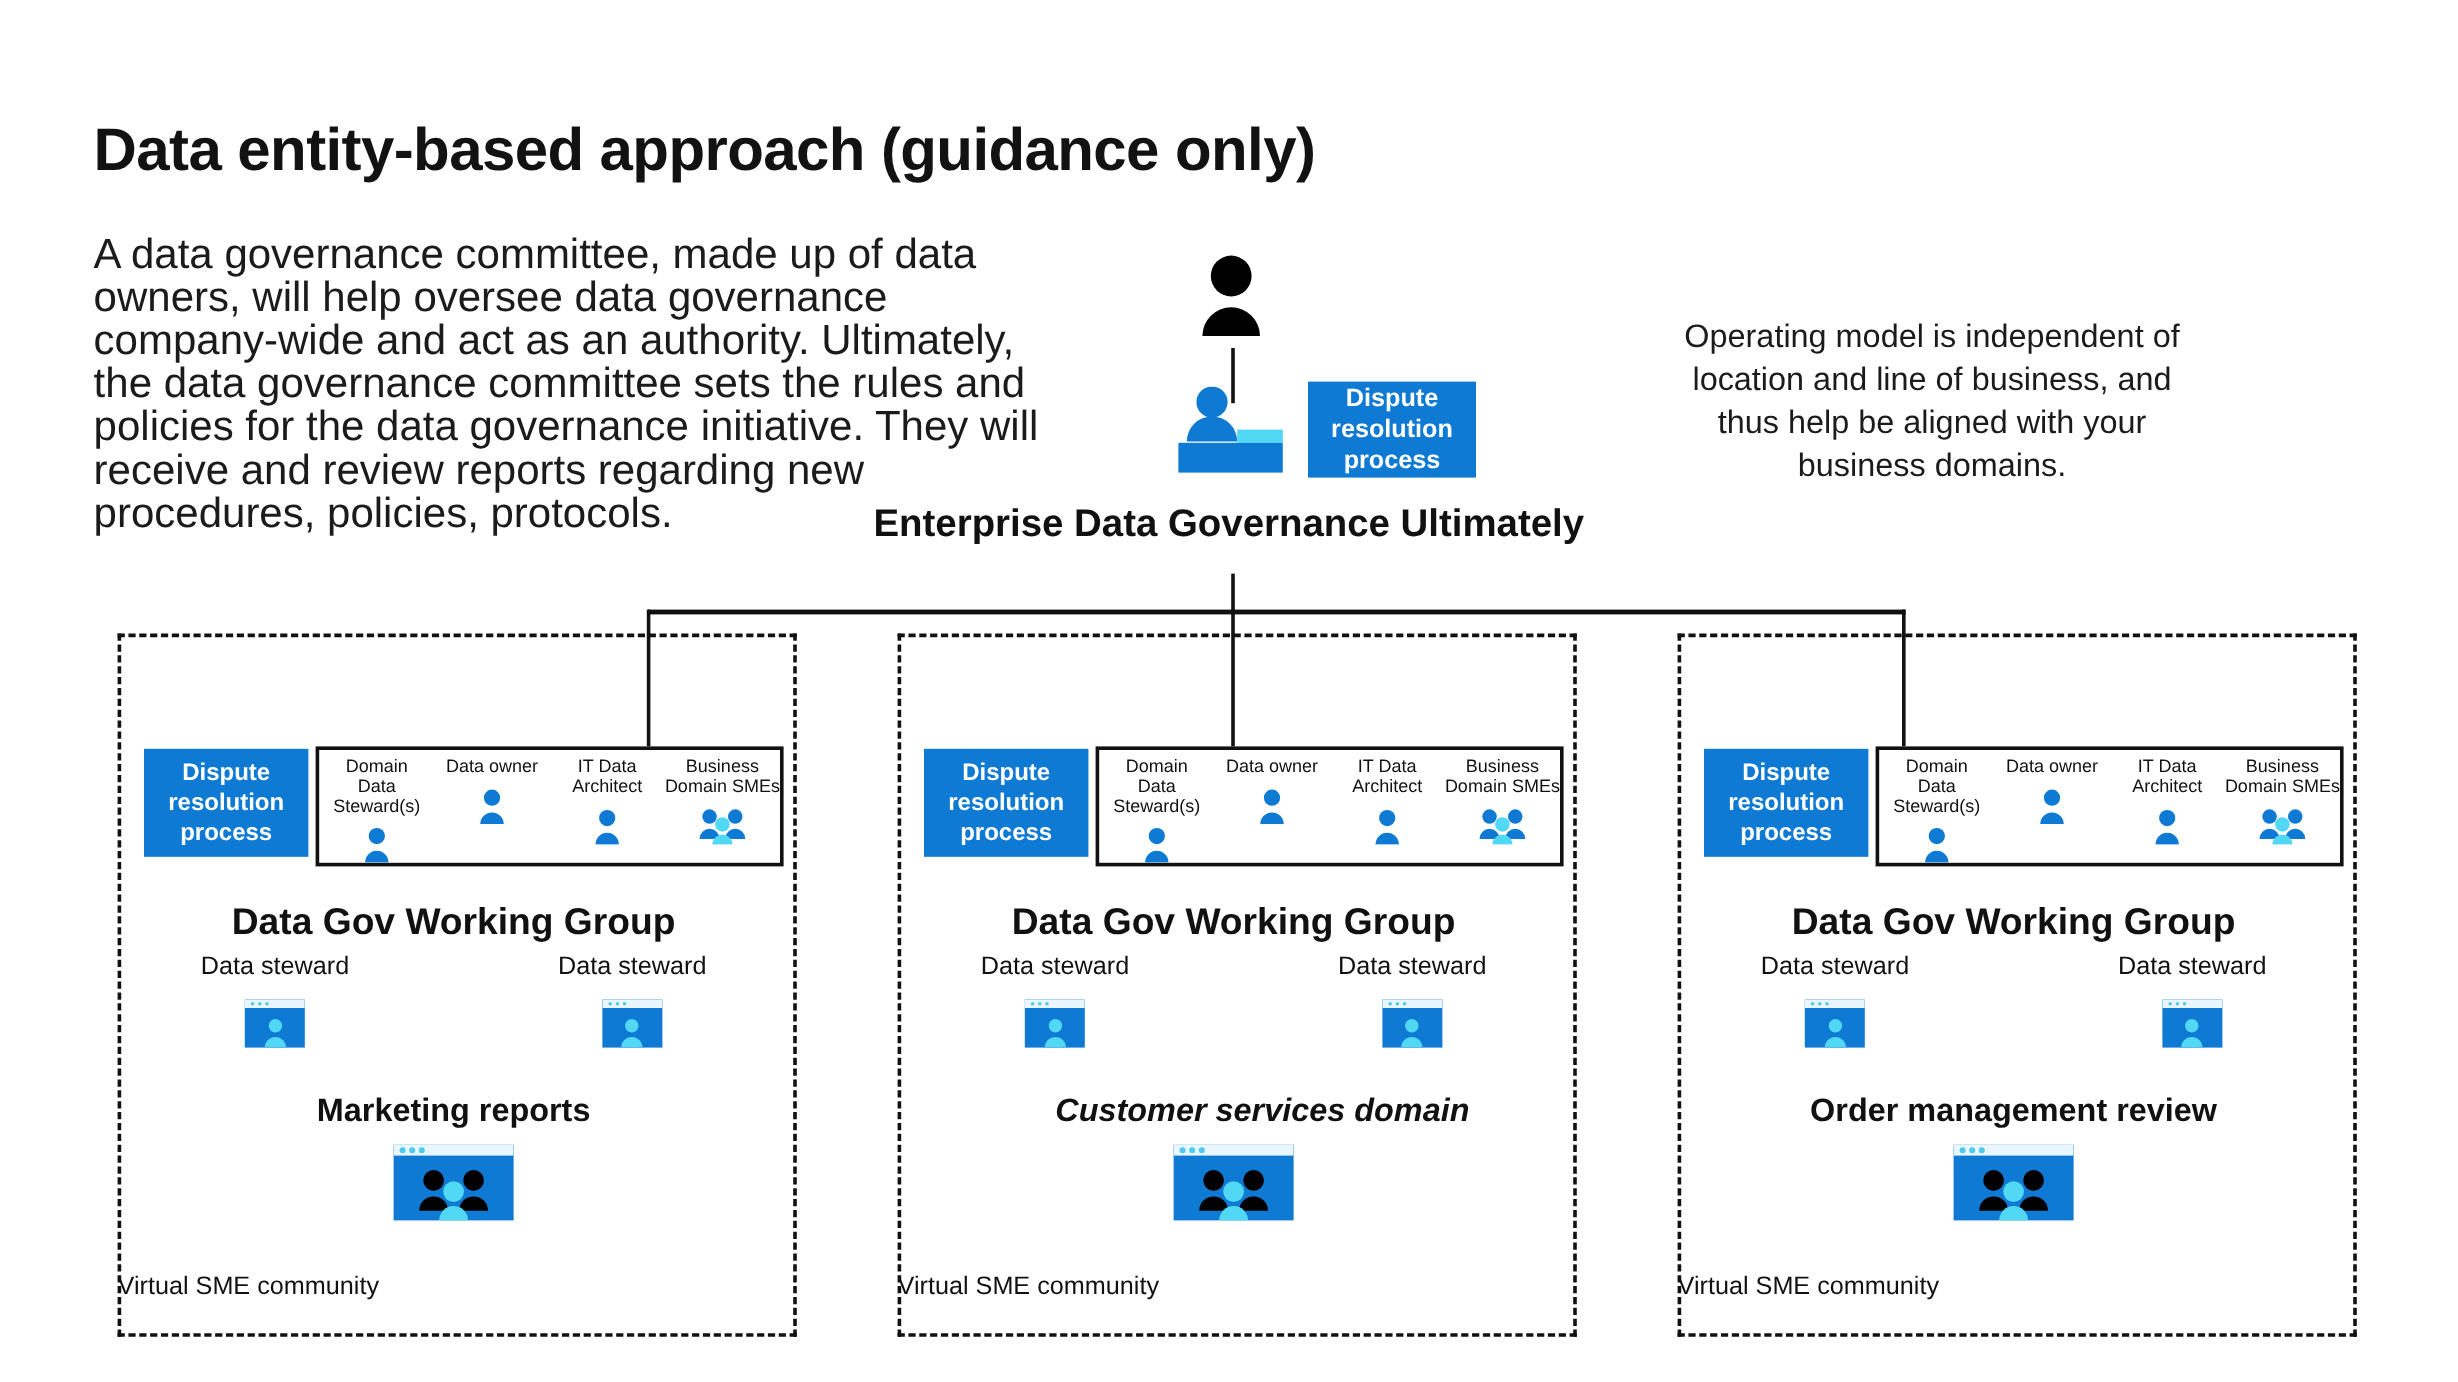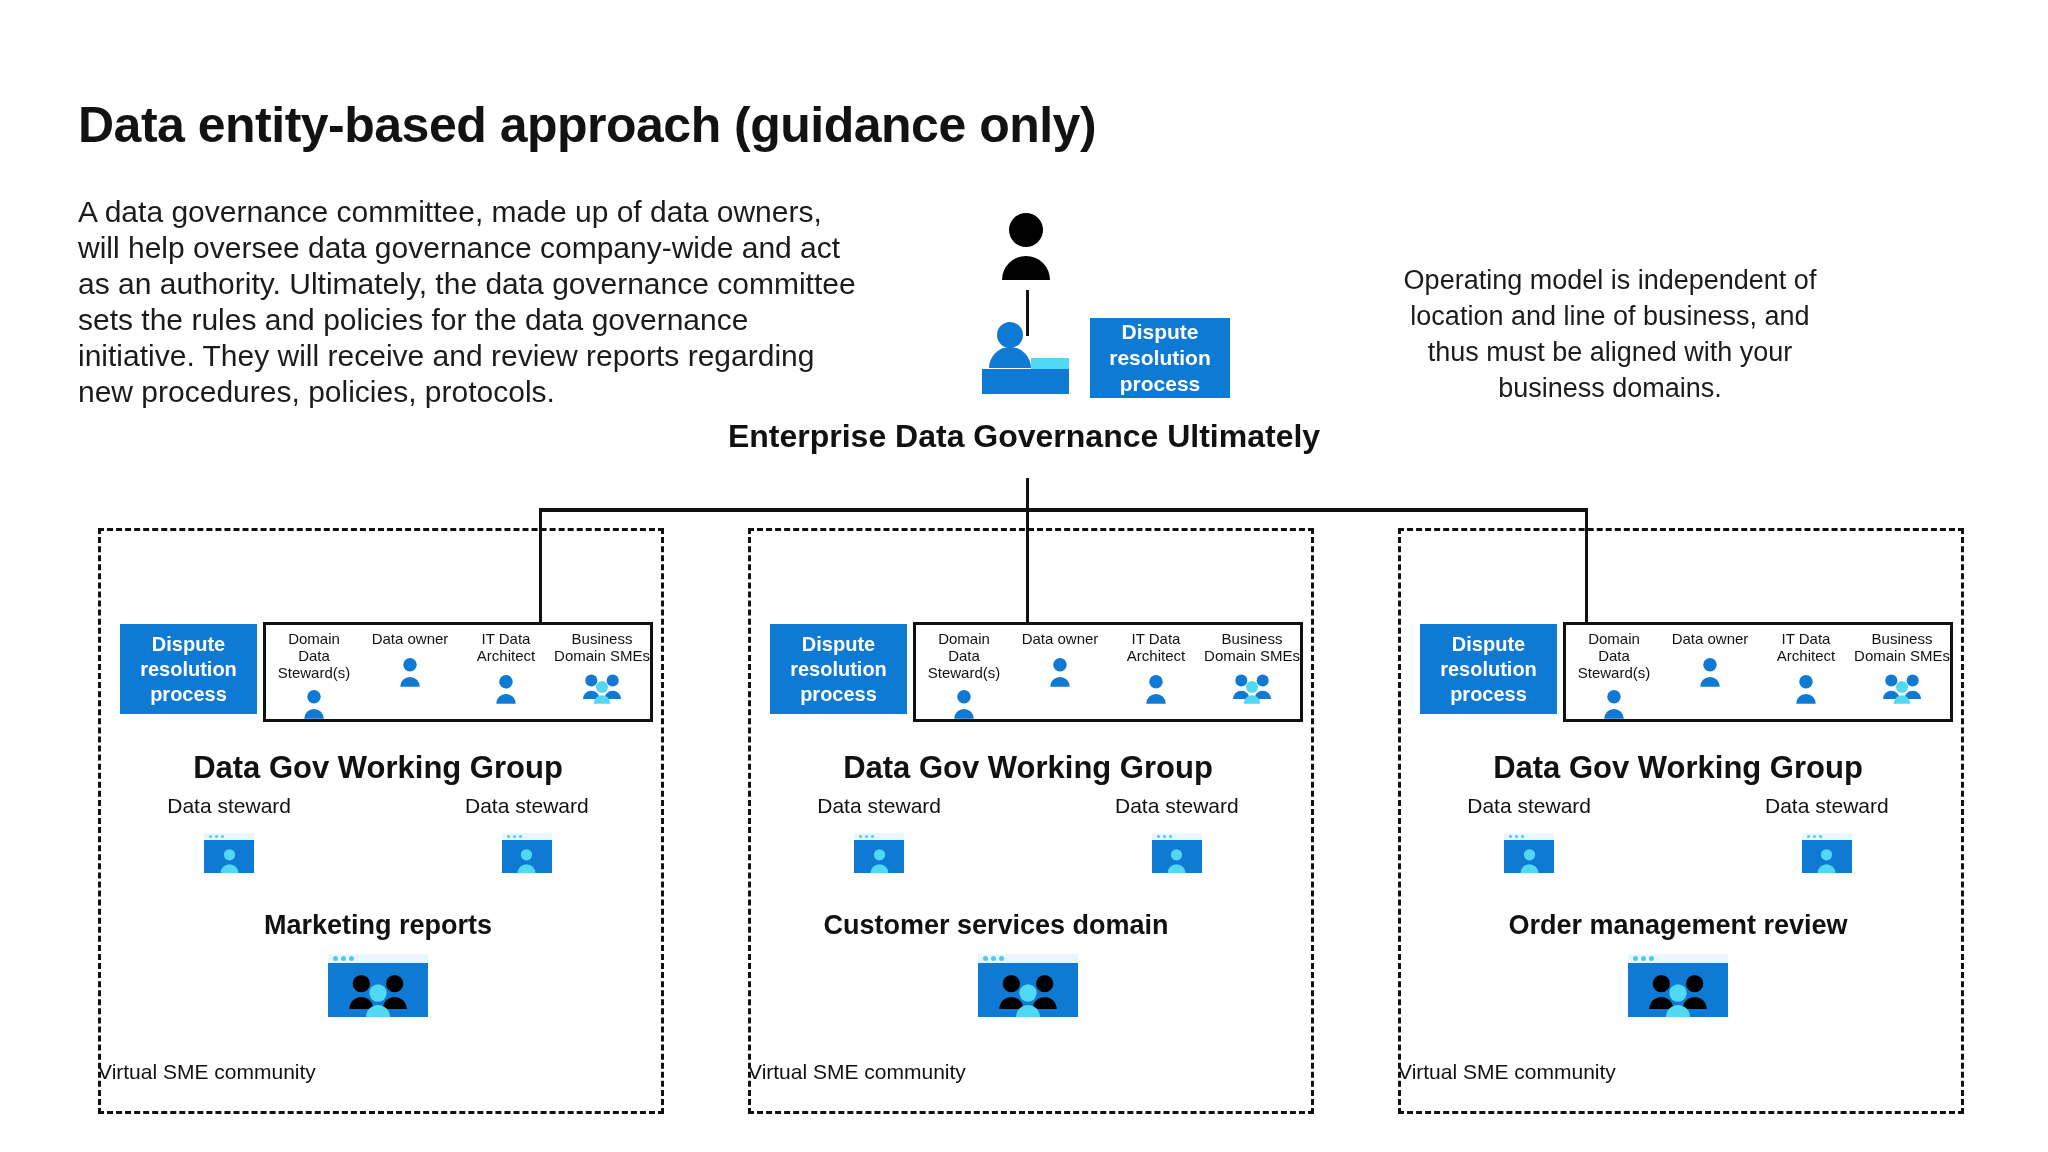--- a/index.html
+++ b/index.html
@@ -10,21 +10,21 @@
   }
   .abs{position:absolute;}
 
   
   #page-title{
     left:78px;top:96px;width:1300px;
     font-size:50px;font-weight:bold;letter-spacing:-0.5px;color:#121212;
   }
   #intro-paragraph{
     left:78px;top:194px;width:790px;
-    font-size:30px;line-height:36px;color:#1b1b1b;
+    font-size:35px;line-height:36px;color:#1b1b1b;
   }
   #note-paragraph{
     left:1385px;top:262px;width:450px;
     font-size:27px;line-height:36px;color:#1b1b1b;text-align:center;
   }
 
   
   #sponsor-block{left:1000px;top:208px;}
   .sponsor-row{display:flex;align-items:flex-start;gap:14px;}
   #sponsor-text{font-size:28px;line-height:36px;color:#1b1b1b;white-space:pre-line;}
@@ -90,21 +90,21 @@
   .win .bar{position:absolute;left:0;top:0;width:100%;background:#eaf6fd;}
   .win .dots{position:absolute;top:0;left:0;display:flex;align-items:center;height:100%;gap:3px;padding-left:5px;}
   .win .dots i{display:block;border-radius:50%;background:#4ec9f0;}
   .win .stage{position:absolute;left:0;right:0;bottom:0;display:flex;align-items:flex-end;justify-content:center;}
 </style>
 </head>
 <body>
 
 <div class="abs" id="page-title">Data entity-based approach (guidance only)</div>
 <div class="abs" id="intro-paragraph">A data governance committee, made up of data owners, will help oversee data governance company-wide and act as an authority. Ultimately, the data governance committee sets the rules and policies for the data governance initiative. They will receive and review reports regarding new procedures, policies, protocols.</div>
-<div class="abs" id="note-paragraph">Operating model is independent of location and line of business, and thus must be aligned with your business domains.</div>
+<div class="abs" id="note-paragraph">Operating model is independent of location and line of business, and thus help be aligned with your business domains.</div>
 
 <div class="abs" id="sponsor-block">
   <div class="sponsor-row">
     <span>
       <svg width="52" height="72" viewBox="0 0 52 72" aria-hidden="true">
         <circle cx="26" cy="22" r="17" fill="#000000"></circle>
         <path d="M2 72 a24 24 0 0 1 48 0 z" fill="#000000"></path>
       </svg>
     </span>
   </div>
@@ -328,21 +328,21 @@
     <div class="stage" style="top:7px;">
       <svg width="23" height="25" viewBox="0 0 52 62" aria-hidden="true">
         <circle cx="26" cy="17" r="14" fill="#50d8f5"></circle>
         <path d="M4 62 a22 22 0 0 1 44 0 z" fill="#50d8f5"></path>
               </svg>
     </div>
           </div>
         </div>
       </div>
     </div>
-    <div class="abs domain-title" style="left:716px;">Customer services domain</div>
+    <div class="abs domain-title" style="left:772px;font-style:italic;">Customer services domain</div>
     <div class="abs sme-icon-wrap" style="left:748px;">
       <div class="win" style="width:100px;height:63px;">
     <div class="bar" style="height:9px;"></div>
     <div class="dots" style="height:9px;">
       <i style="width:5px;height:5px;"></i>
           <i style="width:5px;height:5px;"></i>
           <i style="width:5px;height:5px;"></i>
     </div>
     <div class="stage" style="top:9px;">
       <svg width="62" height="44" viewBox="0 0 86 66" aria-hidden="true">

